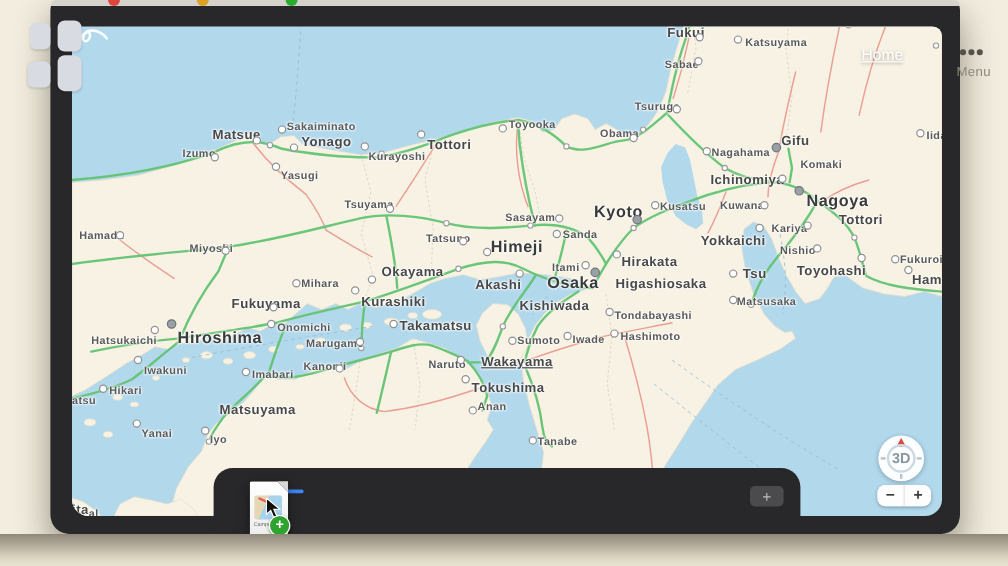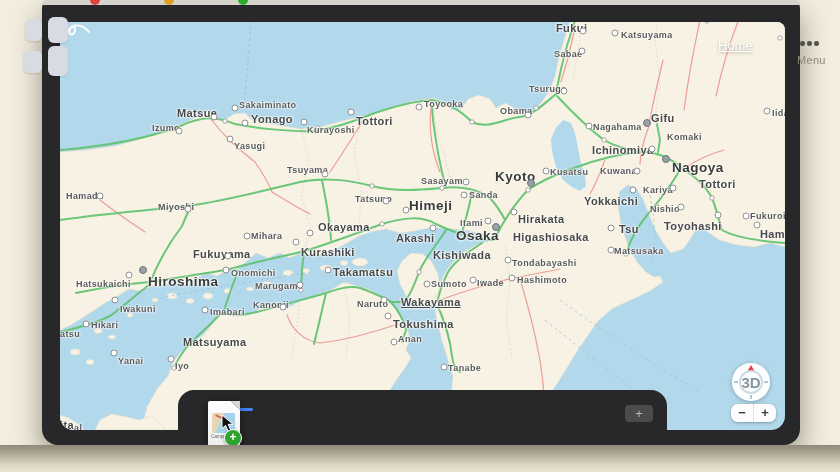--- a/index.html
+++ b/index.html
@@ -33,21 +33,21 @@
     font-weight:500;text-shadow:0 1px 3px rgba(0,0,0,.3);letter-spacing:.2px}
   #home-link{position:absolute;left:658px;top:16px;color:#fff;font-size:13px;
     font-weight:500;text-decoration:underline;text-shadow:0 1px 3px rgba(0,0,0,.3)}
   #scribble{position:absolute;left:138px;top:0px}
 
   
   #compass{position:absolute;left:672px;top:341px;width:38px;height:38px;border-radius:50%;
     background:rgba(255,255,255,.97);box-shadow:0 1px 4px rgba(0,0,0,.28)}
   #compass .ring{position:absolute;left:7px;top:7px;width:20px;height:20px;border:2px solid #ccd9e2;
     border-radius:50%;display:flex;align-items:center;justify-content:center;
-    font-size:15px;font-weight:700;color:#8796a1}
+    font-size:12px;font-weight:700;color:#8796a1}
   #compass .north{position:absolute;left:14.5px;top:2px;width:0;height:0;
     border-left:4.5px solid transparent;border-right:4.5px solid transparent;
     border-bottom:7px solid #e0443e}
   #compass .tick{position:absolute;background:#b9c3ca}
   #compass .tick.l{left:2px;top:18px;width:4px;height:1.5px}
   #compass .tick.r{right:2px;top:18px;width:4px;height:1.5px}
   #compass .tick.b{left:18px;bottom:2px;width:1.5px;height:4px}
   #zoomctl{position:absolute;left:671px;top:382px;width:45px;height:18px;display:flex;
     border-radius:7px;overflow:hidden;box-shadow:0 1px 3px rgba(0,0,0,.3)}
   #zoomctl button{flex:1;border:0;margin:0;padding:0;background:#fdfdfd;color:#3c3c3c;

